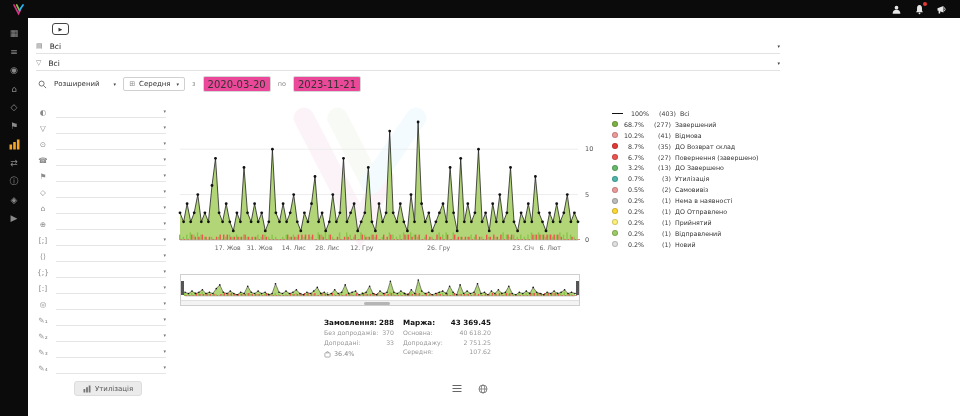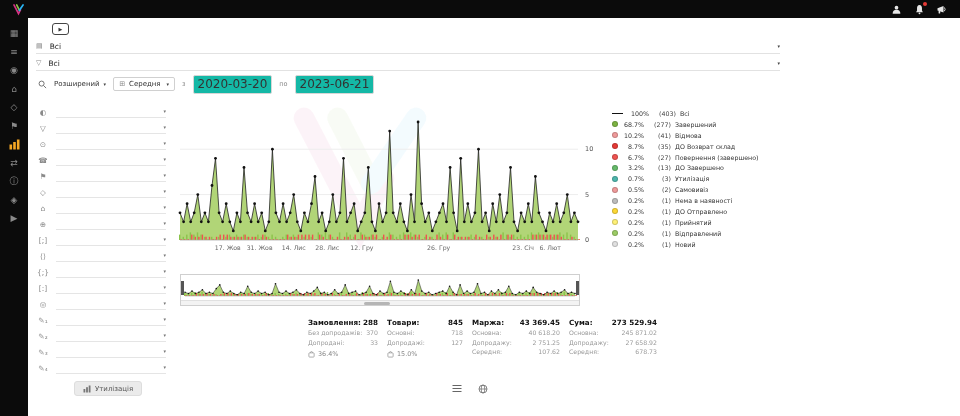--- a/index.html
+++ b/index.html
@@ -23,24 +23,24 @@
   .main{position:absolute;left:28px;top:18px;width:932px;height:398px;background:#fff}
   .video-btn{position:absolute;left:24px;top:5px;width:17px;height:12px;border:1px solid #444;
              border-radius:3px;color:#333;font-size:5px;display:flex;align-items:center;justify-content:center;cursor:pointer}
   .select-row{position:absolute;left:8px;width:744px;height:15px;border-bottom:1px solid #e2e2e2;
               display:flex;align-items:center;gap:7px;font-size:7.5px;color:#222;cursor:pointer}
   #sel1{top:21px}#sel2{top:38px}
   .row-ic{color:#8a8a8a;font-size:7px}
   .select-caret{margin-left:auto;font-size:5px;color:#444;line-height:1}
   .inline-caret{margin-left:2px;font-size:5px;color:#444;line-height:1}
   .search-row{position:absolute;left:10px;top:58px;height:16px;display:flex;align-items:center;gap:7px;font-size:7px;color:#333}
-  .mode-select{display:flex;align-items:center;gap:2px;cursor:pointer}
+  .mode-select{display:flex;align-items:center;gap:12px;cursor:pointer}
   .date-box{display:flex;align-items:center;gap:4px;border:1px solid #d0d0d0;border-radius:2px;padding:2px 5px;cursor:pointer}
   .tiny-label{color:#888;font-size:6.5px}
-  .date-input{border:1px solid #d6d6d6;border-radius:2px;padding:1.5px 4px;font-size:12px;color:#333;background:#14b8a6;cursor:text}
+  .date-input{border:1px solid #d6d6d6;border-radius:2px;padding:1.5px 4px;font-size:10px;color:#333;background:#ec4899;cursor:text}
   
   .filter-panel{position:absolute;left:8px;top:86px;width:130px;display:flex;flex-direction:column;z-index:2}
   .fp-row{height:16px;display:flex;align-items:center;gap:6px}
   .fp-ic{width:14px;color:#8a8a8a;font-size:7.5px;text-align:center;flex:none}
   .fp-select{flex:1;height:11px;border-bottom:1px solid #e5e5e5;display:flex;align-items:center;justify-content:flex-end;cursor:pointer}
   .fp-select .select-caret{color:#777}
   
   .watermark{position:absolute;left:252px;top:76px;z-index:0}
   .chart-area{position:absolute;left:148px;top:84px;width:436px;height:156px;z-index:1}
   .legend{position:absolute;left:584px;top:90px;width:190px;z-index:1}
@@ -50,21 +50,21 @@
   .lg-pct{width:22px;text-align:right;flex:none}
   .lg-cnt{width:23px;text-align:right;flex:none;color:#444}
   
   .mini-wrap{position:absolute;left:152px;top:256px;width:400px;height:32px;border:1px solid #cfcfcf;background:#fff;z-index:1}
   .mini-chart{margin:2px 0 0 2px}
   .mini-grip{position:absolute;top:6px;width:3px;height:14px;background:#555;z-index:2;cursor:ew-resize}
   .grip-l{left:0}.grip-r{right:0}
   .mini-scroll{position:absolute;left:0;bottom:0;width:100%;height:5px;background:#f3f3f3;border-top:1px solid #e0e0e0}
   .mini-handle{position:absolute;top:1px;left:46%;width:26px;height:3px;border-radius:2px;background:#b5b5b5;cursor:grab}
   
-  .stats{position:absolute;left:280px;top:300px;display:flex;gap:9px;z-index:1}
+  .stats{position:absolute;left:296px;top:300px;display:flex;gap:9px;z-index:1}
   .stat-col{display:flex;flex-direction:column}
   .c1{width:70px}.c2{width:76px}.c3{width:88px}.c4{width:88px}
   .stat-head{display:flex;justify-content:space-between;font-size:7.2px;font-weight:bold;color:#111;height:11px}
   .stat-sub{display:flex;justify-content:space-between;font-size:6.2px;color:#999;height:9.5px}
   .stat-pct{display:flex;align-items:center;gap:3px;font-size:6.4px;color:#888;margin-top:2px}
   
   .apply-btn{position:absolute;left:46px;top:363px;height:15px;display:flex;align-items:center;gap:4px;
              background:#ebebeb;border:1px solid #ddd;border-radius:3px;padding:0 8px;font-size:7px;color:#555;cursor:pointer;z-index:1}
   .bottom-icons{position:absolute;left:424px;top:366px;display:flex;gap:16px;z-index:1}
   .bi{cursor:pointer}
@@ -156,21 +156,21 @@
         <span class="inline-caret">▾</span>
       </span>
       <span class="date-box">
         <span class="row-ic">⊞</span>
         <span>Середня</span>
         <span class="inline-caret">▾</span>
       </span>
       <span class="tiny-label">з</span>
       <span class="date-input">2020-03-20</span>
       <span class="tiny-label">по</span>
-      <span class="date-input">2023-06-21</span>
+      <span class="date-input">2023-11-21</span>
     </div>
 
     <div class="filter-panel">
         <div class="fp-row">
           <span class="fp-ic">◐</span>
           <div class="fp-select">
             <span class="select-caret">▾</span>
           </div>
         </div>
         <div class="fp-row">
@@ -1090,77 +1090,36 @@
           <div class="stat-pct">
             <span>
               <svg width="7" height="8" viewBox="0 0 8 9">
                 <path d="M2.7 3.2 a1.3 1.5 0 0 1 2.6 0" fill="none" stroke="#999" stroke-width="0.9"></path>
                 <rect x="1" y="3.2" width="6" height="4.8" rx="0.8" fill="none" stroke="#999" stroke-width="0.9"></rect>
               </svg>
             </span>
             <span>36.4%</span>
           </div>
         </div>
-        <div class="stat-col c2">
-          <div class="stat-head">
-            <span>Товари:</span>
-            <span>845</span>
-          </div>
-          <div class="stat-sub">
-            <span>Основні:</span>
-            <span>718</span>
-          </div>
-          <div class="stat-sub">
-            <span>Допродажі:</span>
-            <span>127</span>
-          </div>
-          <div class="stat-pct">
-            <span>
-              <svg width="7" height="8" viewBox="0 0 8 9">
-                <path d="M2.7 3.2 a1.3 1.5 0 0 1 2.6 0" fill="none" stroke="#999" stroke-width="0.9"></path>
-                <rect x="1" y="3.2" width="6" height="4.8" rx="0.8" fill="none" stroke="#999" stroke-width="0.9"></rect>
-              </svg>
-            </span>
-            <span>15.0%</span>
-          </div>
-        </div>
         <div class="stat-col c3">
           <div class="stat-head">
             <span>Маржа:</span>
             <span>43 369.45</span>
           </div>
           <div class="stat-sub">
             <span>Основна:</span>
             <span>40 618.20</span>
           </div>
           <div class="stat-sub">
             <span>Допродажу:</span>
             <span>2 751.25</span>
           </div>
           <div class="stat-sub">
             <span>Середня:</span>
             <span>107.62</span>
-          </div>
-        </div>
-        <div class="stat-col c4">
-          <div class="stat-head">
-            <span>Сума:</span>
-            <span>273 529.94</span>
-          </div>
-          <div class="stat-sub">
-            <span>Основна:</span>
-            <span>245 871.02</span>
-          </div>
-          <div class="stat-sub">
-            <span>Допродажу:</span>
-            <span>27 658.92</span>
-          </div>
-          <div class="stat-sub">
-            <span>Середня:</span>
-            <span>678.73</span>
           </div>
         </div>
       </div>
 
     <div class="apply-btn">
       <span>
         <svg width="8" height="8" viewBox="0 0 8 8">
             <rect x="0.5" y="4" width="1.8" height="3.5" fill="#777"></rect>
             <rect x="3.1" y="2.2" width="1.8" height="5.3" fill="#777"></rect>
             <rect x="5.7" y="0.5" width="1.8" height="7" fill="#777"></rect>

